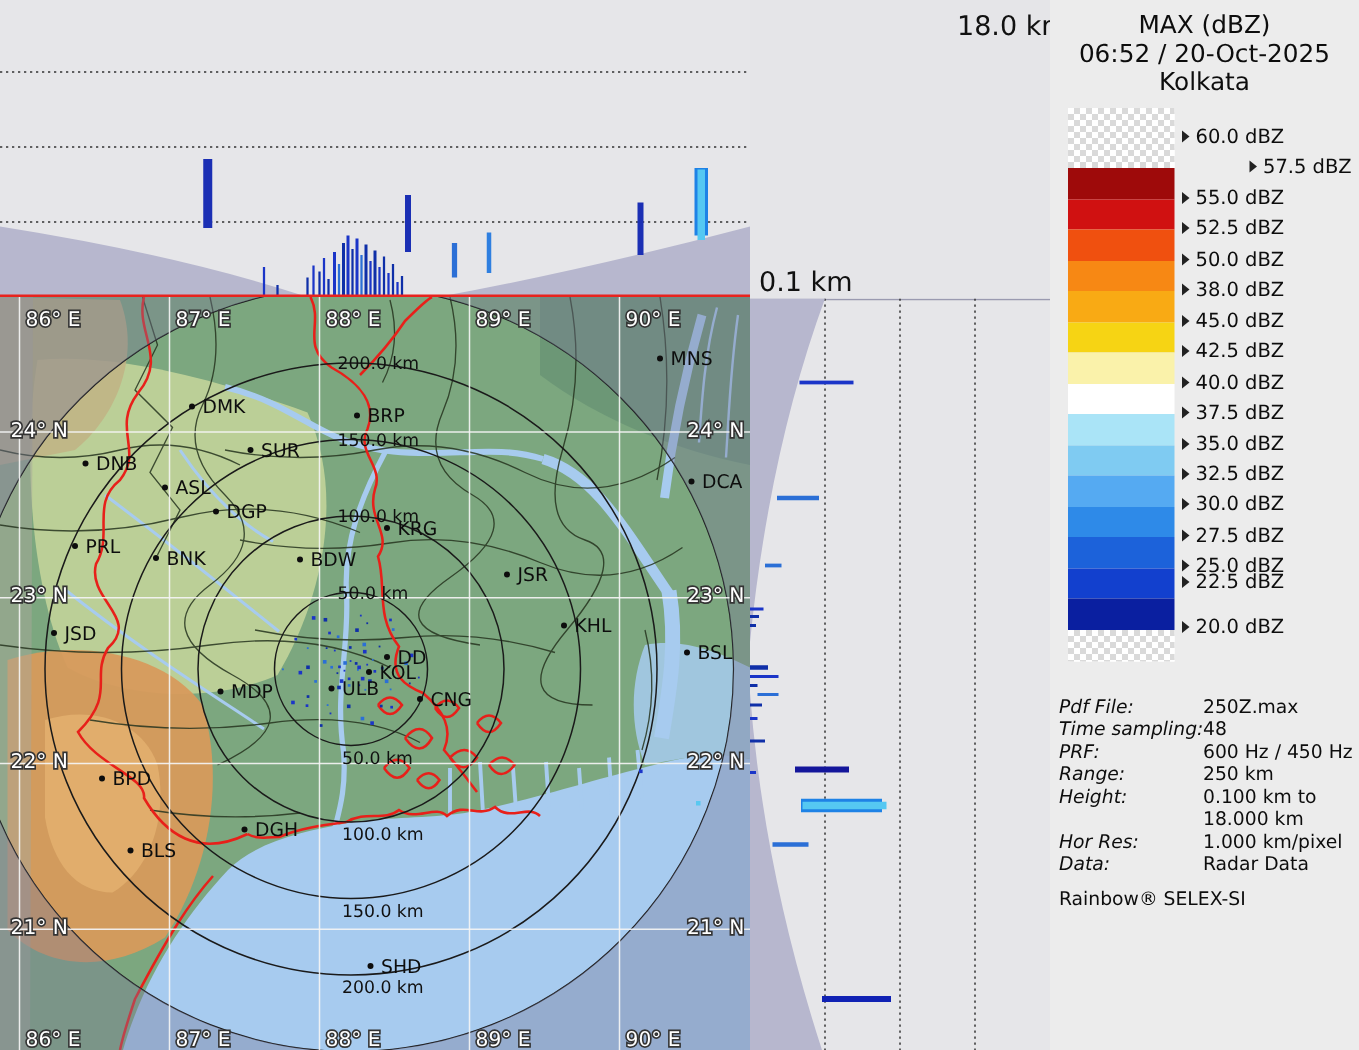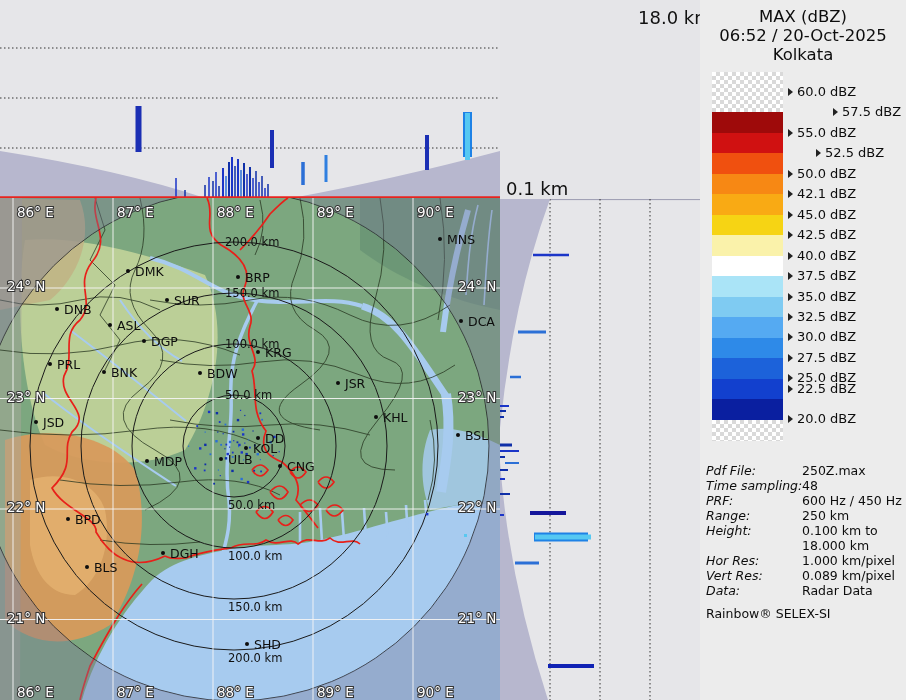--- a/index.html
+++ b/index.html
@@ -378,23 +378,23 @@
           <div class="band" style="background: rgb(46, 138, 232); height: 20.5px;"></div>
           <div class="band" style="background: rgb(28, 98, 218); height: 20.5px;"></div>
           <div class="band" style="background: rgb(18, 64, 206); height: 20.5px;"></div>
           <div class="band" style="background: rgb(10, 31, 160); height: 20.5px;"></div>
           <div class="band checker bottom"></div>
         </div>
       <div id="legend-labels">
           <div class="legend-label" style="top: 85px;"><span class="tri"></span><span>60.0 dBZ</span></div>
           <div class="legend-label" style="top: 105.45px; margin-left: 45px;"><span class="tri"></span><span>57.5 dBZ</span></div>
           <div class="legend-label" style="top: 125.9px;"><span class="tri"></span><span>55.0 dBZ</span></div>
-          <div class="legend-label" style="top: 146.35px; margin-left: 28px;"><span class="tri"></span><span>52.5 dBZ</span></div>
+          <div class="legend-label" style="top: 146.35px;"><span class="tri"></span><span>52.5 dBZ</span></div>
           <div class="legend-label" style="top: 166.8px;"><span class="tri"></span><span>50.0 dBZ</span></div>
-          <div class="legend-label" style="top: 187.25px;"><span class="tri"></span><span>42.1 dBZ</span></div>
+          <div class="legend-label" style="top: 187.25px;"><span class="tri"></span><span>38.0 dBZ</span></div>
           <div class="legend-label" style="top: 207.7px;"><span class="tri"></span><span>45.0 dBZ</span></div>
           <div class="legend-label" style="top: 228.15px;"><span class="tri"></span><span>42.5 dBZ</span></div>
           <div class="legend-label" style="top: 248.6px;"><span class="tri"></span><span>40.0 dBZ</span></div>
           <div class="legend-label" style="top: 269.05px;"><span class="tri"></span><span>37.5 dBZ</span></div>
           <div class="legend-label" style="top: 289.5px;"><span class="tri"></span><span>35.0 dBZ</span></div>
           <div class="legend-label" style="top: 309.95px;"><span class="tri"></span><span>32.5 dBZ</span></div>
           <div class="legend-label" style="top: 330.4px;"><span class="tri"></span><span>30.0 dBZ</span></div>
           <div class="legend-label" style="top: 350.85px;"><span class="tri"></span><span>27.5 dBZ</span></div>
           <div class="legend-label" style="top: 371.3px;"><span class="tri"></span><span>25.0 dBZ</span></div>
           <div class="legend-label" style="top: 382px;"><span class="tri"></span><span>22.5 dBZ</span></div>
@@ -426,24 +426,20 @@
           </div>
           <div class="info-row">
             <div class="info-label"></div>
             <div class="info-value">18.000 km</div>
           </div>
           <div class="info-row">
             <div class="info-label">Hor Res:</div>
             <div class="info-value">1.000 km/pixel</div>
           </div>
           <div class="info-row">
-            <div class="info-label">Vert Res:</div>
-            <div class="info-value">0.089 km/pixel</div>
-          </div>
-          <div class="info-row">
             <div class="info-label">Data:</div>
             <div class="info-value">Radar Data</div>
           </div>
         </div>
       <div id="info-footer">Rainbow® SELEX-SI</div>
     </div>
   </div>
 </div>
 
 </body></html>

